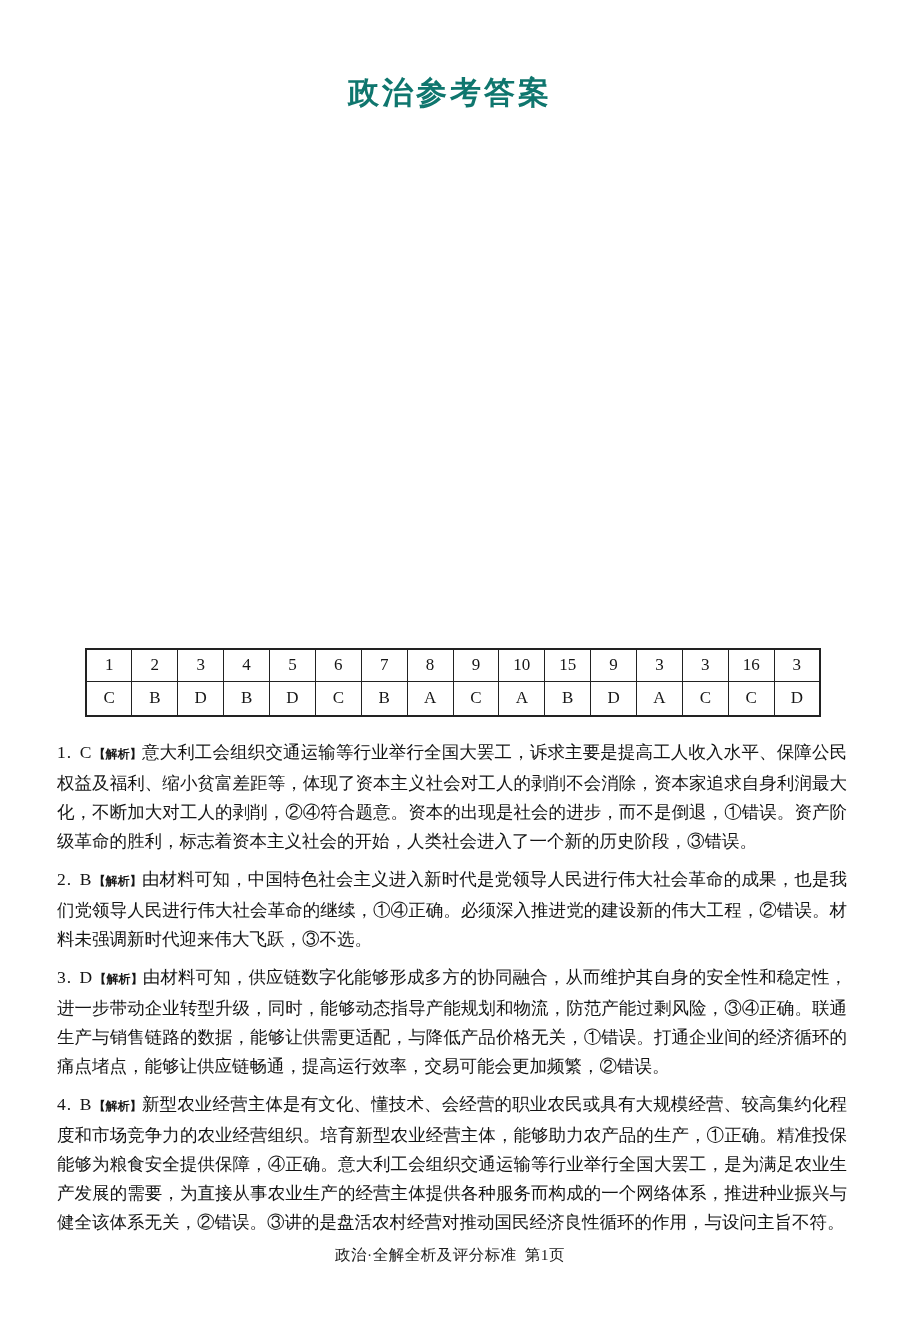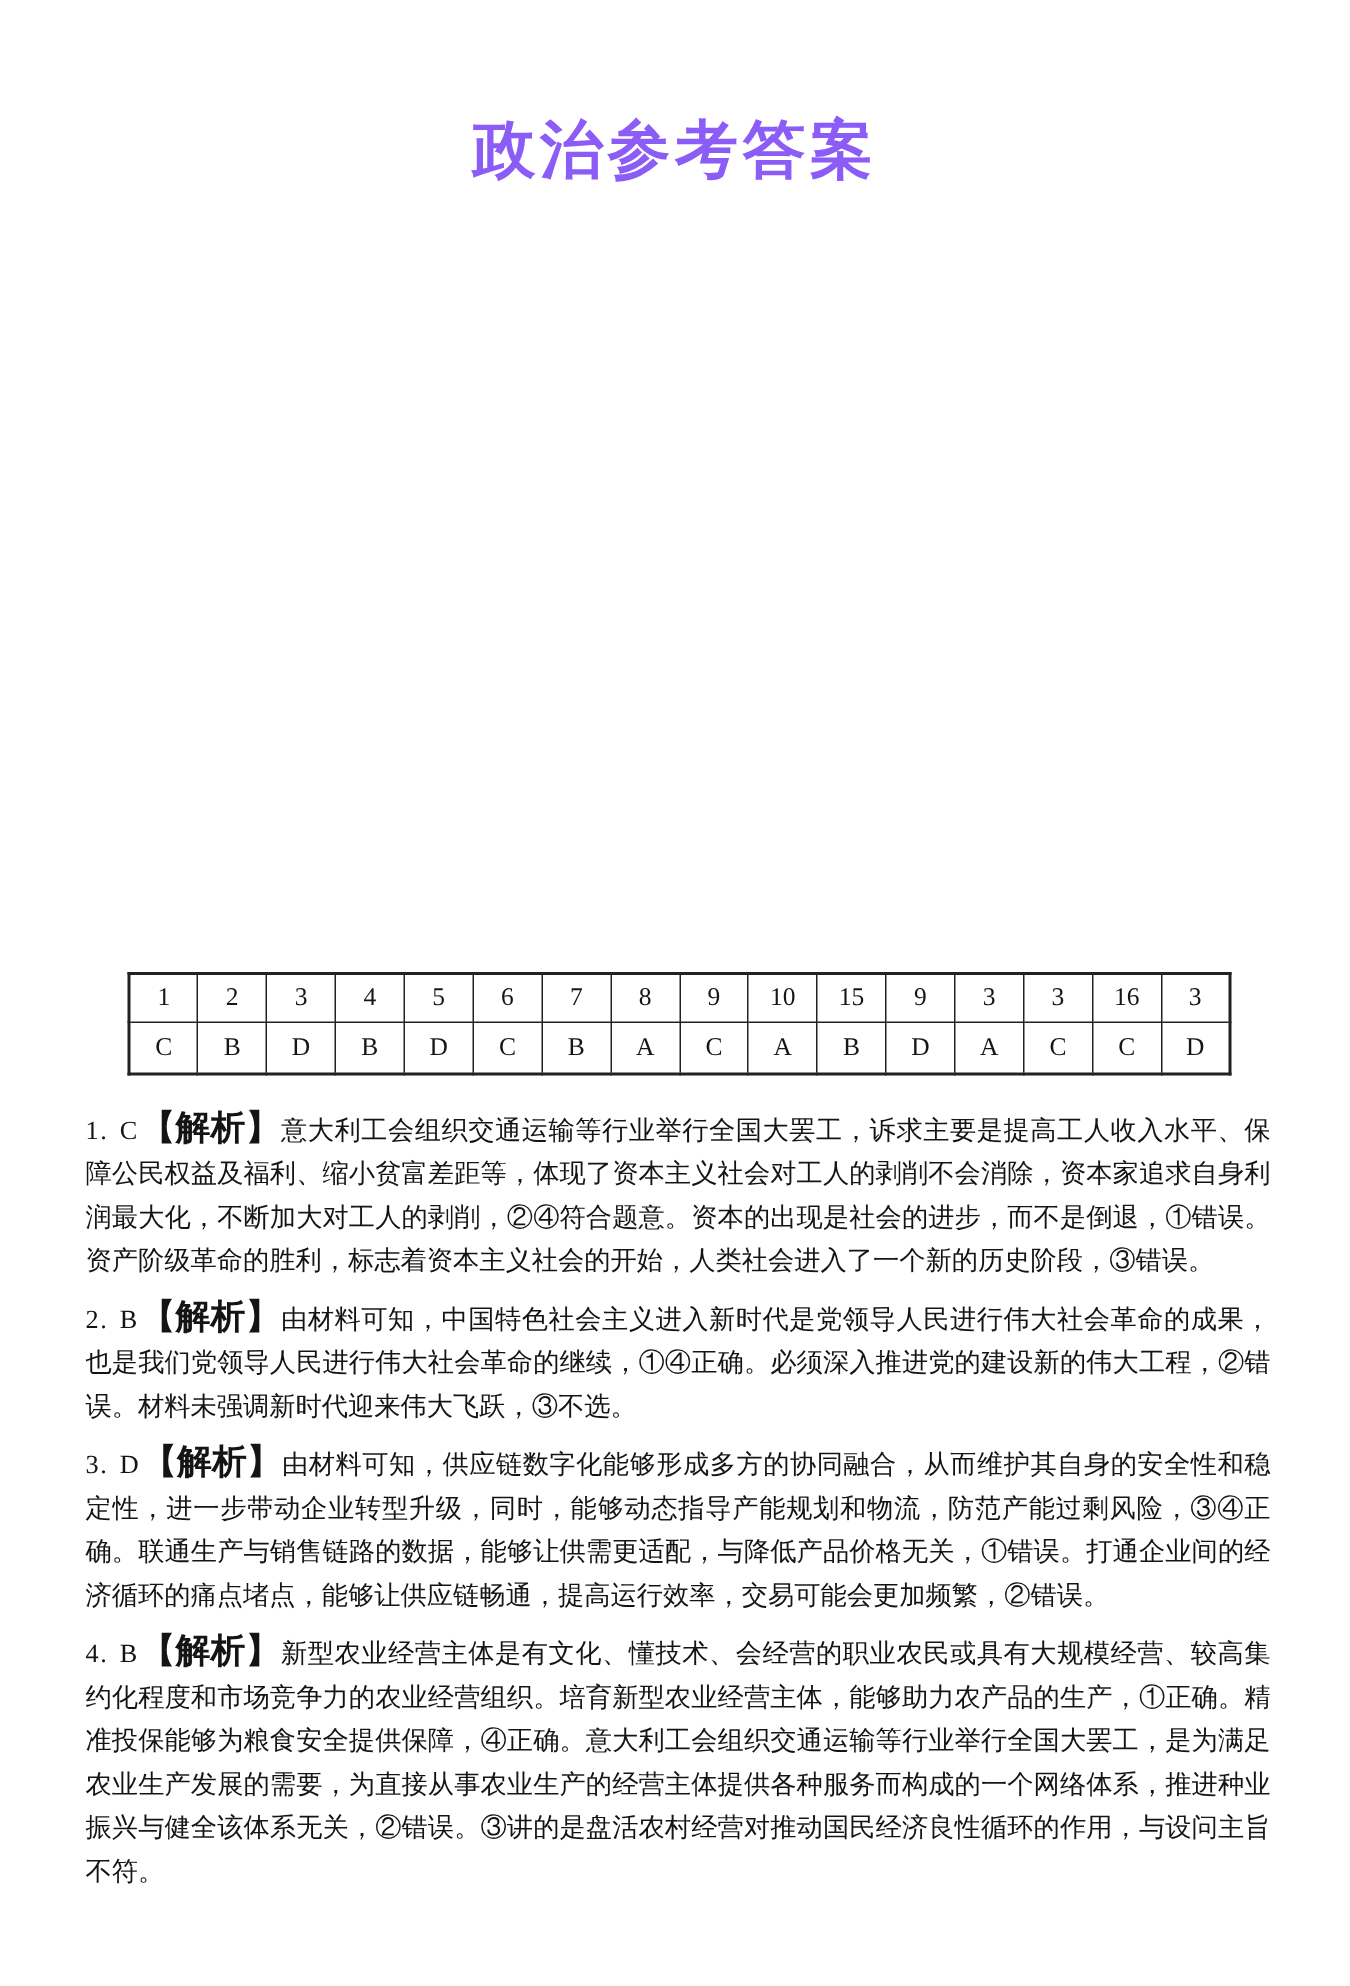--- a/index.html
+++ b/index.html
@@ -18,24 +18,24 @@
     height: 1324px;
     background: #ffffff;
   }
   .doc-title {
     position: absolute;
     top: 72px;
     left: 0;
     width: 100%;
     text-align: center;
     font-family: "DejaVu Sans", "Liberation Sans", sans-serif;
-    font-size: 42px;
+    font-size: 31px;
     font-weight: 700;
     letter-spacing: 3px;
-    color: #8b5cf6;
+    color: #0f766e;
   }
   .answer-table {
     position: absolute;
     top: 648px;
     left: 85px;
     width: 736px;
     border-collapse: collapse;
     table-layout: fixed;
   }
   .answer-table td {
@@ -60,21 +60,21 @@
     line-height: 29px;
     text-align: justify;
     color: #141414;
     margin-bottom: 9px;
   }
   .exp-number { letter-spacing: 1px; }
   .exp-answer { padding: 0 2px; }
   .exp-label {
     font-weight: 700;
     font-family: "DejaVu Sans", "Liberation Sans", sans-serif;
-    font-size: 23px;
+    font-size: 12px;
   }
   .page-footer {
     position: absolute;
     top: 1245px;
     left: 0;
     width: 100%;
     text-align: center;
     font-size: 15.5px;
     color: #1a1a1a;
     letter-spacing: 0.5px;
@@ -129,14 +129,17 @@
     </tbody>
   </table>
 
   <div class="explanations" id="explanations">
       <p class="exp"><span class="exp-number">1. </span><span class="exp-answer">C</span><span class="exp-label">【解析】</span><span class="exp-text">意大利工会组织交通运输等行业举行全国大罢工，诉求主要是提高工人收入水平、保障公民权益及福利、缩小贫富差距等，体现了资本主义社会对工人的剥削不会消除，资本家追求自身利润最大化，不断加大对工人的剥削，②④符合题意。资本的出现是社会的进步，而不是倒退，①错误。资产阶级革命的胜利，标志着资本主义社会的开始，人类社会进入了一个新的历史阶段，③错误。</span></p>
       <p class="exp"><span class="exp-number">2. </span><span class="exp-answer">B</span><span class="exp-label">【解析】</span><span class="exp-text">由材料可知，中国特色社会主义进入新时代是党领导人民进行伟大社会革命的成果，也是我们党领导人民进行伟大社会革命的继续，①④正确。必须深入推进党的建设新的伟大工程，②错误。材料未强调新时代迎来伟大飞跃，③不选。</span></p>
       <p class="exp"><span class="exp-number">3. </span><span class="exp-answer">D</span><span class="exp-label">【解析】</span><span class="exp-text">由材料可知，供应链数字化能够形成多方的协同融合，从而维护其自身的安全性和稳定性，进一步带动企业转型升级，同时，能够动态指导产能规划和物流，防范产能过剩风险，③④正确。联通生产与销售链路的数据，能够让供需更适配，与降低产品价格无关，①错误。打通企业间的经济循环的痛点堵点，能够让供应链畅通，提高运行效率，交易可能会更加频繁，②错误。</span></p>
       <p class="exp"><span class="exp-number">4. </span><span class="exp-answer">B</span><span class="exp-label">【解析】</span><span class="exp-text">新型农业经营主体是有文化、懂技术、会经营的职业农民或具有大规模经营、较高集约化程度和市场竞争力的农业经营组织。培育新型农业经营主体，能够助力农产品的生产，①正确。精准投保能够为粮食安全提供保障，④正确。意大利工会组织交通运输等行业举行全国大罢工，是为满足农业生产发展的需要，为直接从事农业生产的经营主体提供各种服务而构成的一个网络体系，推进种业振兴与健全该体系无关，②错误。③讲的是盘活农村经营对推动国民经济良性循环的作用，与设问主旨不符。</span></p>
     </div>
 
+  <div class="page-footer">
+    <span class="footer-label">政治·全解全析及评分标准</span><span class="footer-page">第1页</span>
+  </div>
 
 </div>
 
 </body></html>

